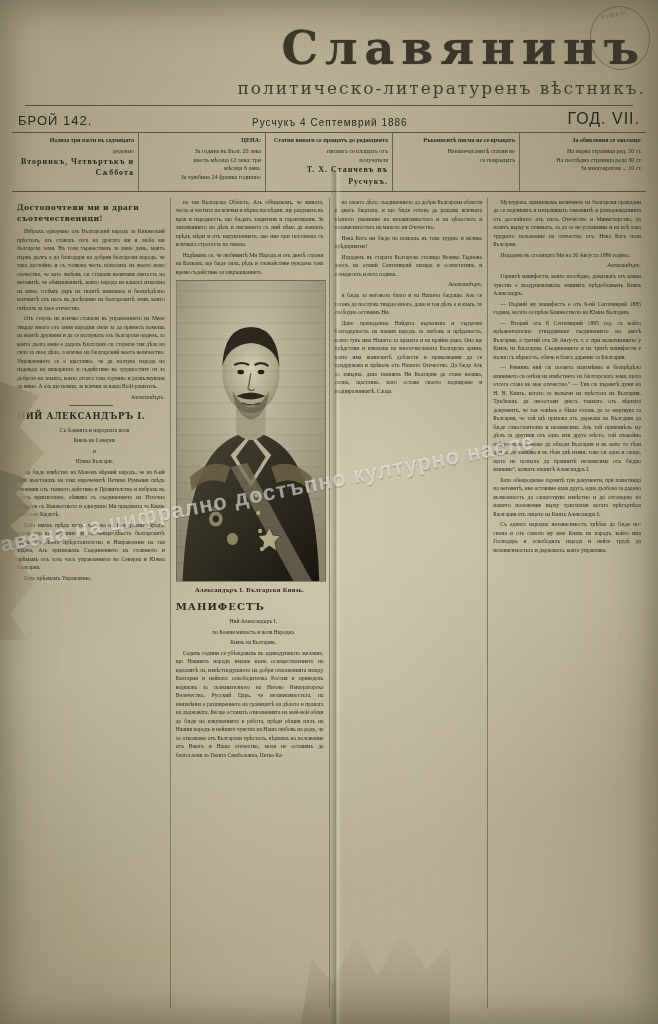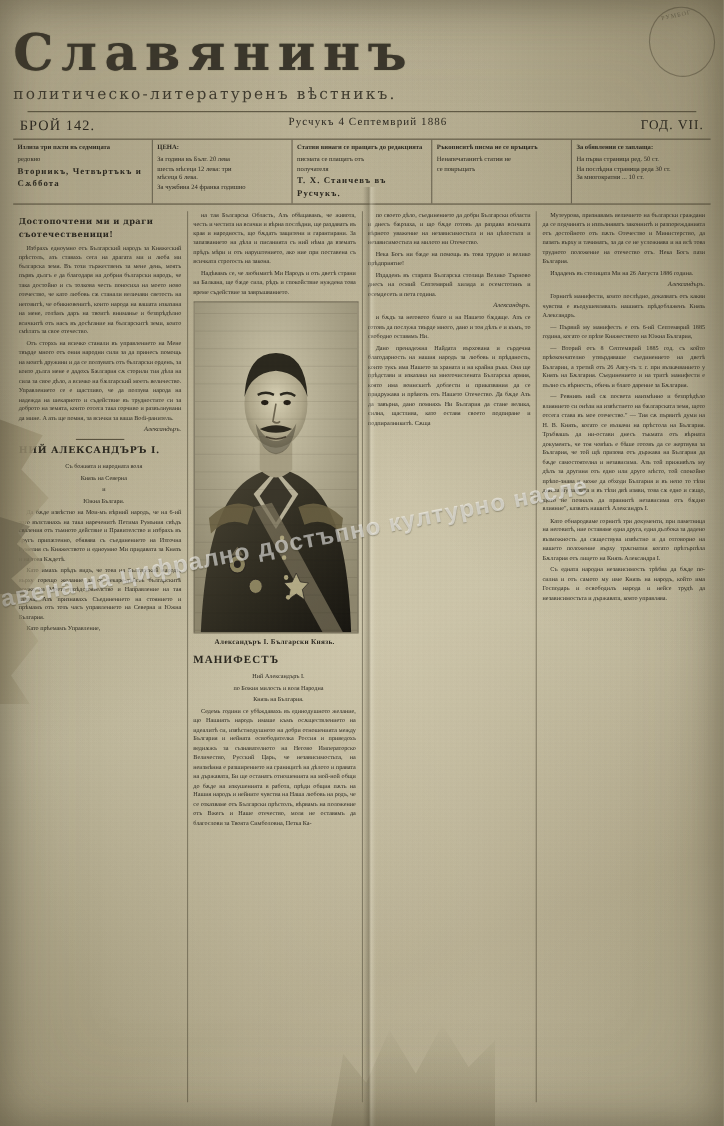--- a/index.html
+++ b/index.html
@@ -38,66 +38,66 @@
       repeating-linear-gradient(90deg, rgba(90,82,60,0.09) 0px, rgba(90,82,60,0) 3px, rgba(90,82,60,0.07) 5px);
     pointer-events: none;
   }
   .inner {
     position: absolute;
     left: 12px; top: 10px; right: 12px; bottom: 8px;
   }
 
   
   .masthead {
-    text-align: left;
+    text-align: right;
     padding-top: 14px;
   }
   .masthead-title {
     font-family: "DejaVu Serif", serif;
     font-size: 46px;
     letter-spacing: 7px;
     font-weight: bold;
     color: #3b372c;
     text-shadow: 0 0 1px rgba(60,55,40,0.7);
     line-height: 1.05;
   }
   .masthead-sub {
     font-family: "DejaVu Serif", serif;
-    font-size: 14px;
+    font-size: 17px;
     letter-spacing: 2px;
     margin-top: 6px;
     color: #403c30;
   }
   .masthead-rule {
     margin: 7px auto 0 auto;
     width: 96%;
     border-top: 1px solid #58513e;
   }
   .issue-line {
     display: flex;
     justify-content: space-between;
-    align-items: flex-start;
+    align-items: flex-end;
     font-size: 11px;
     padding: 4px 6px 3px 6px;
-    font-family: Liberation Serif, serif;
+    font-family: Liberation Sans, sans-serif;
     gap: 16px;
   }
   .issue-line .no { font-size: 13px; letter-spacing: 1px; }
   .issue-line .date { font-size: 10px; letter-spacing: 1px; }
-  .issue-line .year { font-size: 12px; letter-spacing: 1px; }
+  .issue-line .year { font-size: 16px; letter-spacing: 1px; }
 
   
   .infobox {
     display: flex;
     border: 1px solid #5a5340;
     border-left: none;
     border-right: none;
     font-size: 6px;
     line-height: 1.45;
-    text-align: left;
+    text-align: right;
     margin-top: 1px;
   }
   .infobox > div {
     flex: 1;
     padding: 3px 4px;
     border-right: 1px solid #6a6350;
   }
   .infobox > div:last-child { border-right: none; }
   .infobox .ttl { font-weight: bold; display: block; margin-bottom: 2px; font-size: 6px; }
   .infobox .big { font-size: 8px; font-weight: bold; letter-spacing: 1px; }
@@ -125,21 +125,20 @@
     text-align: left;
     font-size: 7.5px;
     letter-spacing: 0.4px;
     margin: 4px 0 3px 0;
     text-indent: 0;
     font-family: "DejaVu Serif", serif;
   }
   .headline.big {
     font-size: 10px;
     letter-spacing: 1px;
-    font-family: Liberation Serif, serif;
   }
   .headline.med {
     font-size: 8.5px;
     letter-spacing: 0.6px;
   }
   .sig {
     text-align: right;
     font-style: italic;
     font-size: 6px;
     margin: 3px 0 4px 0;

